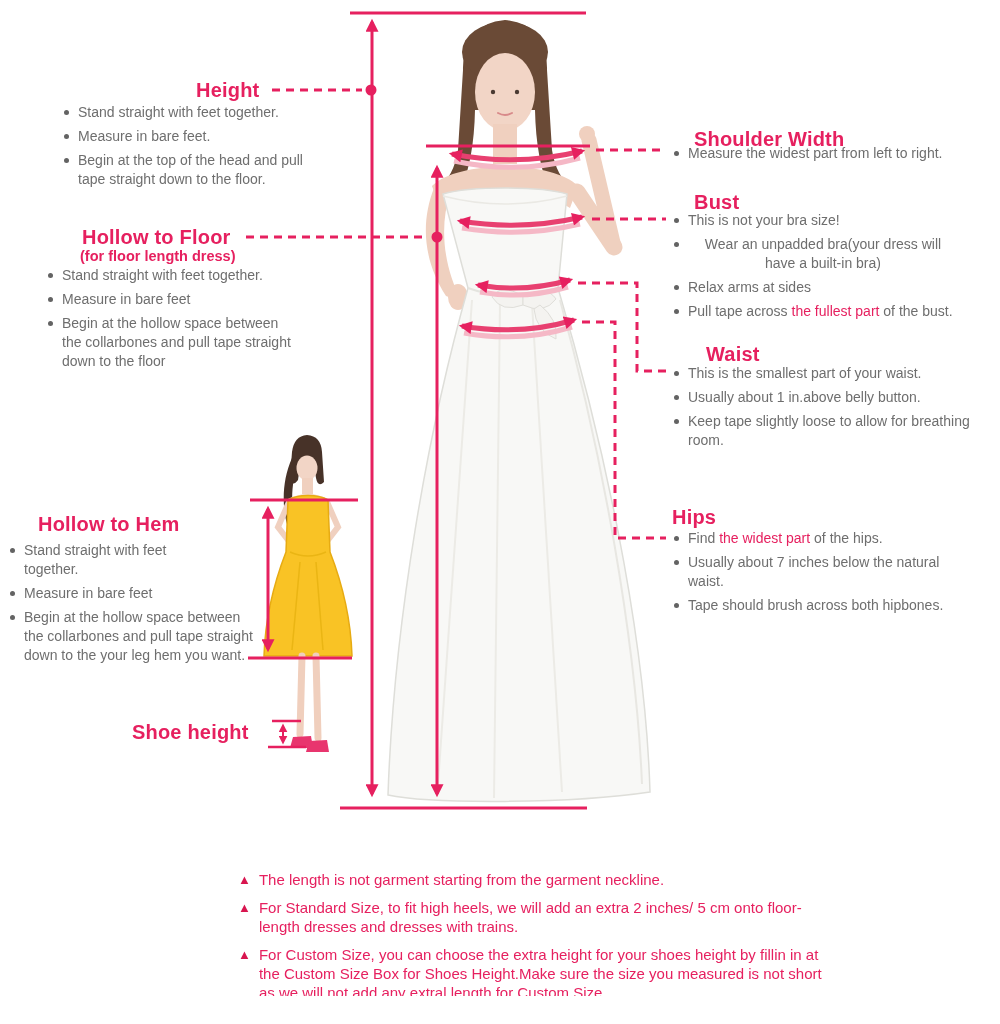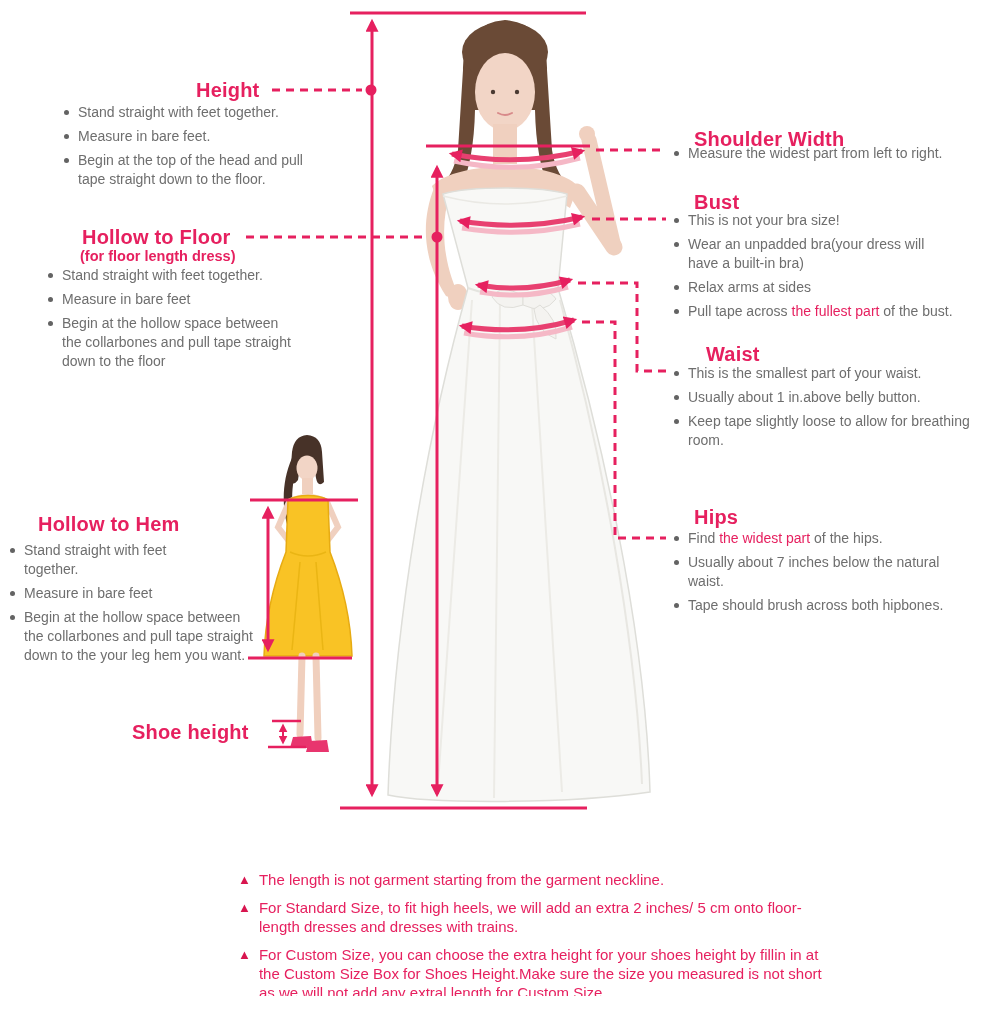--- a/index.html
+++ b/index.html
@@ -22,21 +22,21 @@
     position:absolute;left:2px;top:7px;width:5px;height:5px;border-radius:50%;
     background:#636363;
   }
   .hl{color:#e6205f;}
   
   .height-list{width:250px;}
   .htf-list{width:253px;}
   .hth-list{width:252px;}
   .hth-list li:nth-child(1) .txt{display:inline-block;max-width:172px;}
   .sw-list,.bust-list,.waist-list,.hips-list{width:322px;}
-  .bust-list li:nth-child(2) .txt{display:inline-block;max-width:270px;}
+  .bust-list li:nth-child(2) .txt{display:inline-block;max-width:270px;text-align:center;}
   .waist-list li:nth-child(4) .txt{display:inline-block;max-width:256px;}
   .hips-list li:nth-child(2) .txt{display:inline-block;max-width:288px;}
   .blist li .txt{vertical-align:top;}
   
   .notes{position:absolute;left:238px;top:870px;width:640px;}
   .note{display:flex;align-items:flex-start;margin-bottom:9px;
     color:#e6205f;font-size:15px;line-height:19px;}
   .note .tri{flex:0 0 auto;font-size:13px;line-height:19px;margin-right:8px;color:#d8154f;}
   .note .note-text{max-width:572px;}
 </style>
@@ -190,21 +190,21 @@
     <li><span class="dot"></span><span class="txt"><span>Pull tape across </span><span class="hl">the fullest part</span><span> of the bust.</span></span></li>
   </ul>
 
   <div class="sec-title" style="left:706px;top:343px;">Waist</div>
   <ul class="blist waist-list" style="left:672px;top:364px;">
     <li><span class="dot"></span><span class="txt">This is the smallest part of your waist.</span></li>
     <li><span class="dot"></span><span class="txt">Usually about 1 in.above belly button.</span></li>
     <li><span class="dot"></span><span class="txt">Keep tape slightly loose to allow for breathing room.</span></li>
   </ul>
 
-  <div class="sec-title" style="left:694px;top:506px;text-align:center;">Hips</div>
+  <div class="sec-title" style="left:672px;top:506px;text-align:center;">Hips</div>
   <ul class="blist hips-list" style="left:672px;top:529px;">
     <li><span class="dot"></span><span class="txt"><span>Find </span><span class="hl">the widest part</span><span> of the hips.</span></span></li>
     <li><span class="dot"></span><span class="txt">Usually about 7 inches below the natural waist.</span></li>
     <li><span class="dot"></span><span class="txt">Tape should brush across both hipbones.</span></li>
   </ul>
 
   <div class="notes">
     <div class="note">
       <span class="tri">▲</span>
       <span class="note-text">The length is not garment starting from the garment neckline.</span>

